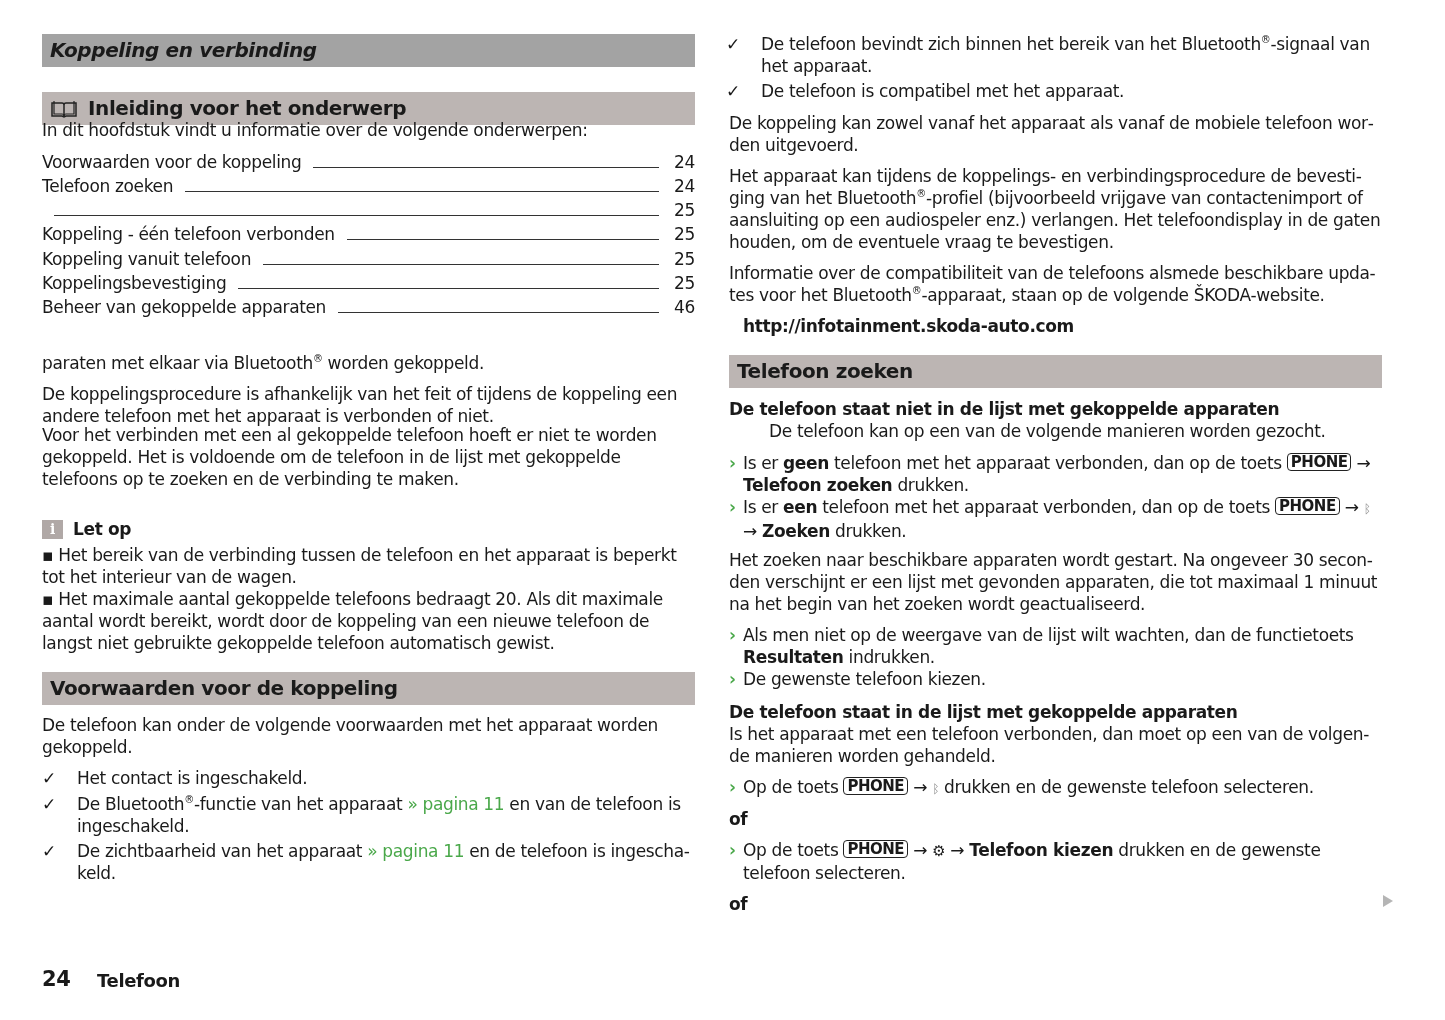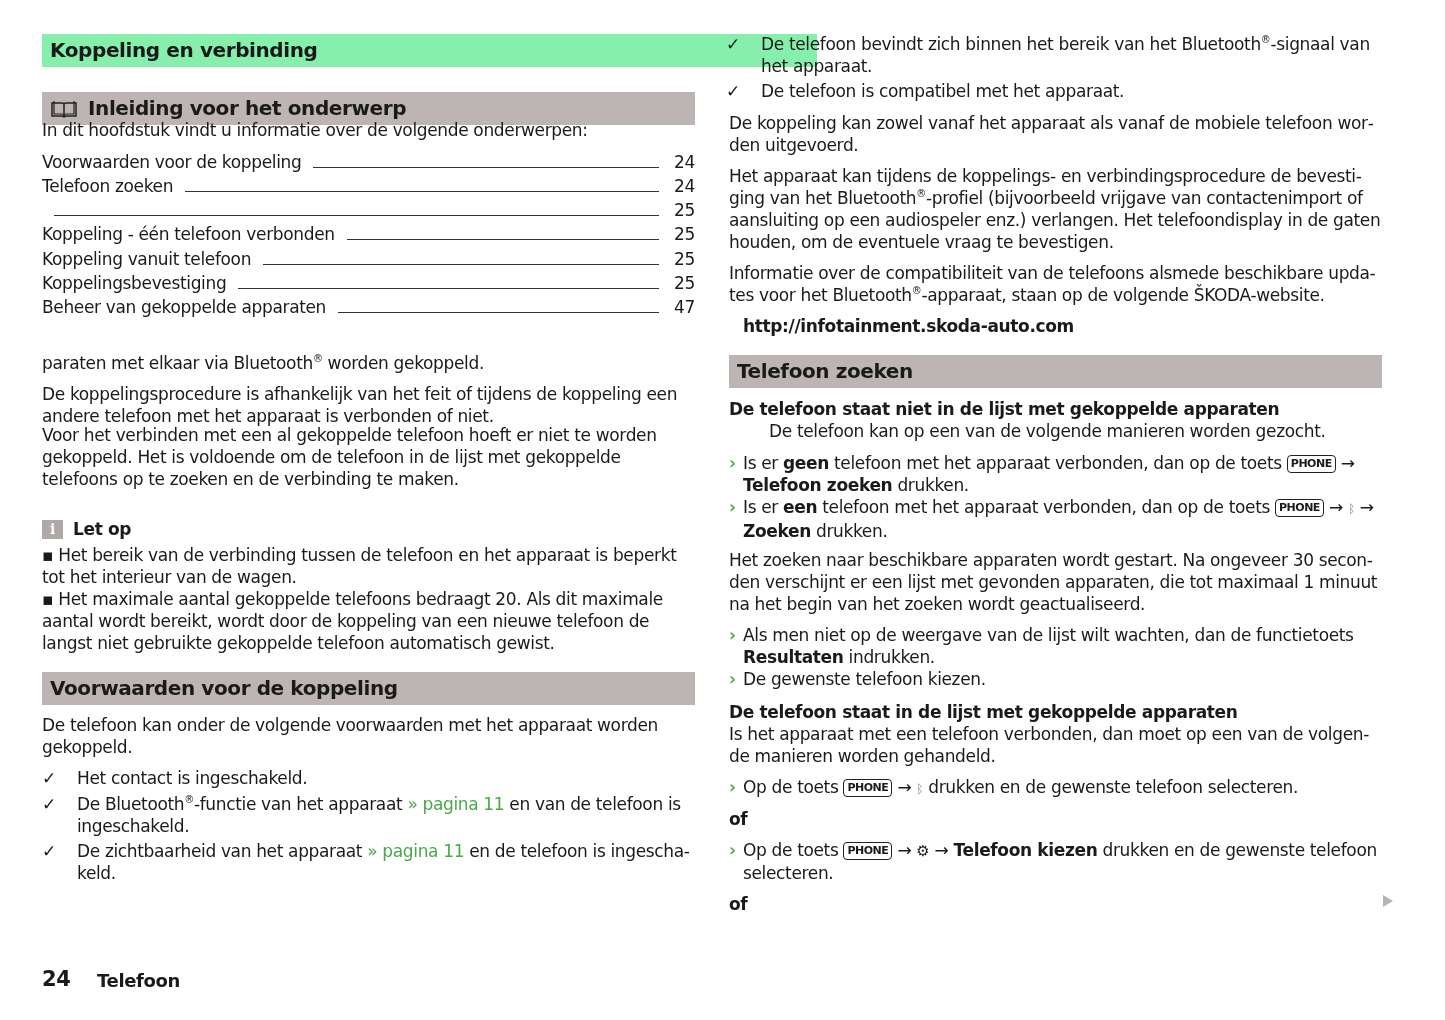--- a/index.html
+++ b/index.html
@@ -6,23 +6,23 @@
   body {
     width: 1445px; height: 1020px; position: relative; overflow: hidden;
     font-family: "DejaVu Sans", sans-serif; color: #1a1a1a;
     font-size: 17px; line-height: 22px; letter-spacing: -0.35px;
   }
   .col { position: absolute; top: 0; }
   .col-left { left: 42px; width: 653px; }
   .col-right { left: 729px; width: 653px; }
 
   .h-green {
-    position: absolute; left: 0; width: 775px; height: 33px;
-    background: #86efac; font-size: 20px; line-height: 33px; font-weight: bold;
-    padding-left: 8px; box-sizing: border-box; letter-spacing: -0.4px;
+    position: absolute; left: 0; width: 653px; height: 33px;
+    background: #a3a3a3; font-size: 20px; line-height: 33px; font-weight: bold;
+    padding-left: 8px; box-sizing: border-box; letter-spacing: -0.4px; font-style: italic;
   }
   .h-grey {
     position: absolute; left: 0; width: 653px; height: 33px;
     background: #bcb5b3; font-size: 20px; line-height: 33px; font-weight: bold;
     padding-left: 8px; box-sizing: border-box; letter-spacing: -0.4px;
     display: flex; align-items: center; gap: 10px;
   }
   .abs { position: absolute; left: 0; width: 653px; }
   .p { margin: 0; }
   .toc-row { position: absolute; left: 0; width: 653px; height: 24px; display: flex; align-items: flex-end; }
@@ -36,21 +36,21 @@
   .note-title { position: absolute; left: 0; display: flex; align-items: center; gap: 10px; font-weight: bold; }
   .info-icon {
     width: 21px; height: 19px; background: #b0a8a6; color: #fff; font-weight: bold;
     font-size: 14px; line-height: 19px; text-align: center; font-family: "DejaVu Serif", serif;
   }
   .step { position: absolute; left: 0; width: 653px; display: flex; }
   .step-arrow { color: #4aa84a; font-weight: bold; width: 14px; flex: none; font-size: 17px; }
   .b { font-weight: bold; }
   .key {
     display: inline-block; border: 1.5px solid #222; border-radius: 4px;
-    font-size: 11px; line-height: 14px; padding: 1px 3px; font-weight: bold;
+    font-size: 15px; line-height: 14px; padding: 1px 3px; font-weight: bold;
     vertical-align: 2px; letter-spacing: -0.5px;
   }
   .bt-icon { display: inline-block; font-size: 12px; color: #888; }
   .gear-icon { display: inline-block; font-size: 15px; }
   .bold-head { font-weight: bold; }
   .url { font-weight: bold; position: absolute; left: 14px; }
   .footer-num { position: absolute; left: 42px; top: 968px; font-size: 21px; font-weight: bold; }
   .footer-title { position: absolute; left: 97px; top: 970px; font-size: 18px; font-weight: bold; }
   .next-arrow { position: absolute; left: 1383px; top: 895px; width: 0; height: 0;
     border-top: 6px solid transparent; border-bottom: 6px solid transparent; border-left: 10px solid #b5b5b5; }
@@ -96,21 +96,21 @@
     <span class="toc-page">25</span>
   </div>
   <div class="toc-row" style="top:270px;">
     <span class="toc-label">Koppelingsbevestiging</span>
     <span class="toc-line"></span>
     <span class="toc-page">25</span>
   </div>
   <div class="toc-row" style="top:294px;">
     <span class="toc-label">Beheer van gekoppelde apparaten</span>
     <span class="toc-line"></span>
-    <span class="toc-page">47</span>
+    <span class="toc-page">46</span>
   </div>
 
   <p class="abs p" style="top:330px;">
     <br>
     <span>paraten met elkaar via Bluetooth</span><sup>®</sup><span> worden gekoppeld.</span>
   </p>
 
   <p class="abs p" style="top:383px;">De koppelingsprocedure is afhankelijk van het feit of tijdens de koppeling een andere telefoon met het apparaat is verbonden of niet.</p>
   <p class="abs p" style="top:424px;">Voor het verbinden met een al gekoppelde telefoon hoeft er niet te worden gekoppeld. Het is voldoende om de telefoon in de lijst met gekoppelde telefoons op te zoeken en de verbinding te maken.</p>
 

